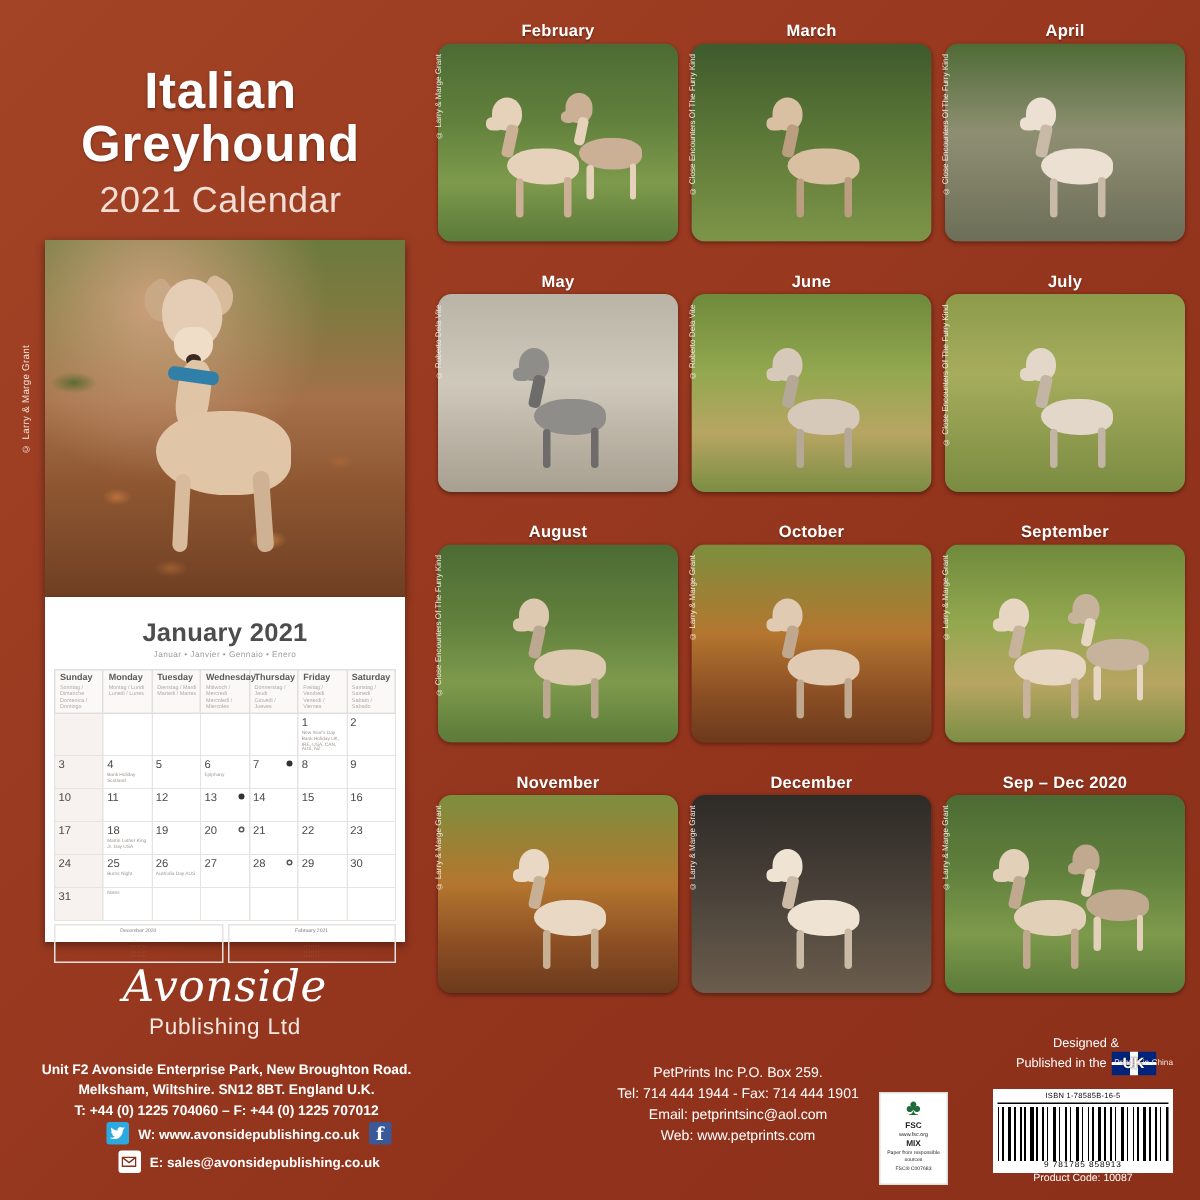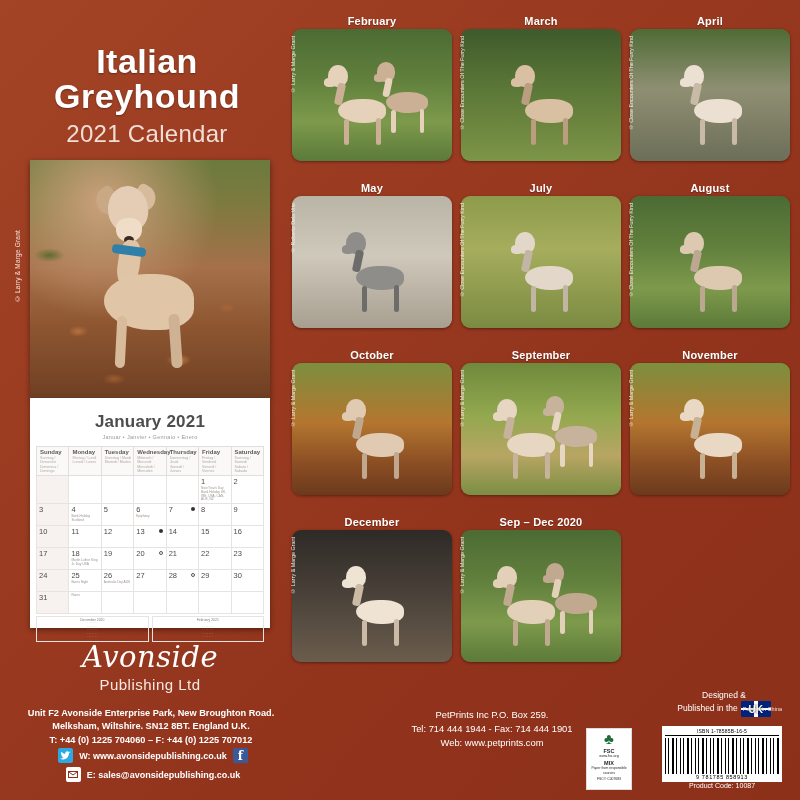--- a/index.html
+++ b/index.html
@@ -90,21 +90,21 @@
   .mc-foot .mini-month { flex: 1; border: .5px solid #e7e3e0; padding: 1px; }
   .mc-foot .mini-month .mm-t { font-size: 3.4px; color: #7a7a7a; text-align: center; }
   .mc-foot .mini-month .mm-g { font-size: 2.6px; color: #b5aeaa; text-align: center; line-height: 1.35; }
 
   
   .brand { position: absolute; left: 30px; top: 640px; width: 240px; text-align: center; color: #ffffff; }
   .brand .b1 { font-family: "DejaVu Serif", serif; font-size: 29px; font-style: italic; letter-spacing: .5px; }
   .brand .b2 { font-size: 15px; margin-top: 2px; color: #f6e9e3; letter-spacing: .5px; }
 
   .addr { position: absolute; left: 8px; top: 707px; width: 286px; text-align: center; color: #fff; font-size: 9.2px; line-height: 1.45; font-weight: bold; }
-  .social { position: absolute; left: 10px; top: 748px; width: 286px; height: 42px; }
+  .social { position: absolute; left: 23px; top: 748px; width: 286px; height: 42px; }
   .social .row { display: flex; align-items: center; justify-content: center; gap: 6px; color: #fff; font-size: 9px; font-weight: bold; }
   .social .row + .row { margin-top: 4px; }
   .sq { width: 15px; height: 15px; border-radius: 2px; background: #ffffff; display: inline-flex; align-items: center; justify-content: center; flex: 0 0 auto; }
   .sq.tw { background: #2ca9e1; }
   .sq.fb { background: #3b5998; color: #fff; font-weight: bold; font-size: 12px; font-family: "DejaVu Serif", serif; }
   .sq svg { display: block; }
 
   
   .grid-wrap { position: absolute; left: 292px; top: 14px; width: 498px; height: 670px; }
   .grid { display: grid; grid-template-columns: repeat(3, 160px); grid-template-rows: repeat(4, 162px); column-gap: 9px; row-gap: 5px; }
@@ -387,20 +387,36 @@
                 <div class="l" style="left:14px;top:18px;width:8px;height:22px;background:#6d6c6a;transform:rotate(12deg);"></div>
                 <div class="b" style="left:16px;top:34px;width:48px;height:24px;background:#8e8d8a;"></div>
                 <div class="l" style="left:22px;top:54px;width:5px;height:26px;background:#6d6c6a;"></div>
                 <div class="l" style="left:54px;top:53px;width:5px;height:27px;background:#6d6c6a;"></div>
               </div>
             </div>
           </div>
           <div class="credit" style="position: absolute; left: -2px; top: 22px; writing-mode: vertical-rl; transform: rotate(180deg); font-size: 5.4px; color: rgb(246, 230, 222); white-space: nowrap;">© Roberto Dela Vite</div>
         </div>
         <div class="cell">
+          <div class="m-label">June</div>
+          <div class="thumb">
+            <div class="inner sc-flower">
+              <div class="dog" style="left:48px;top:36px;width:70px;height:78px;">
+                <div class="h" style="left:6px;top:0;width:20px;height:22px;background:#d6c9b9;"></div>
+                <div class="n" style="left:2px;top:13px;width:12px;height:9px;background:#d6c9b9;border-radius:40%;"></div>
+                <div class="l" style="left:14px;top:18px;width:8px;height:22px;background:#b5a897;transform:rotate(12deg);"></div>
+                <div class="b" style="left:16px;top:34px;width:48px;height:24px;background:#d6c9b9;"></div>
+                <div class="l" style="left:22px;top:54px;width:5px;height:26px;background:#b5a897;"></div>
+                <div class="l" style="left:54px;top:53px;width:5px;height:27px;background:#b5a897;"></div>
+              </div>
+            </div>
+          </div>
+          <div class="credit" style="position: absolute; left: -2px; top: 22px; writing-mode: vertical-rl; transform: rotate(180deg); font-size: 5.4px; color: rgb(246, 230, 222); white-space: nowrap;">© Roberto Dela Vite</div>
+        </div>
+        <div class="cell">
           <div class="m-label">July</div>
           <div class="thumb">
             <div class="inner sc-field">
               <div class="dog" style="left:48px;top:36px;width:70px;height:78px;">
                 <div class="h" style="left:6px;top:0;width:20px;height:22px;background:#e2d7c8;"></div>
                 <div class="n" style="left:2px;top:13px;width:12px;height:9px;background:#e2d7c8;border-radius:40%;"></div>
                 <div class="l" style="left:14px;top:18px;width:8px;height:22px;background:#c2b5a3;transform:rotate(12deg);"></div>
                 <div class="b" style="left:16px;top:34px;width:48px;height:24px;background:#e2d7c8;"></div>
                 <div class="l" style="left:22px;top:54px;width:5px;height:26px;background:#c2b5a3;"></div>
                 <div class="l" style="left:54px;top:53px;width:5px;height:27px;background:#c2b5a3;"></div>
@@ -521,20 +537,21 @@
           </div>
           <div class="credit" style="position: absolute; left: -2px; top: 22px; writing-mode: vertical-rl; transform: rotate(180deg); font-size: 5.4px; color: rgb(246, 230, 222); white-space: nowrap;">© Larry &amp; Marge Grant</div>
         </div>
       </div>
   </div>
 
   <div class="bottom">
     <div class="pp">
       <div>PetPrints Inc P.O. Box 259.</div>
       <div>Tel: 714 444 1944 - Fax: 714 444 1901</div>
+      <div>Email: petprintsinc@aol.com</div>
       <div>Web: www.petprints.com</div>
     </div>
 
     <div class="designed">
       <div>Designed &amp;</div>
       <div>
         <span>Published in the</span><span class="uk-flag"><span class="label">UK</span></span>
       </div>
     </div>
 

